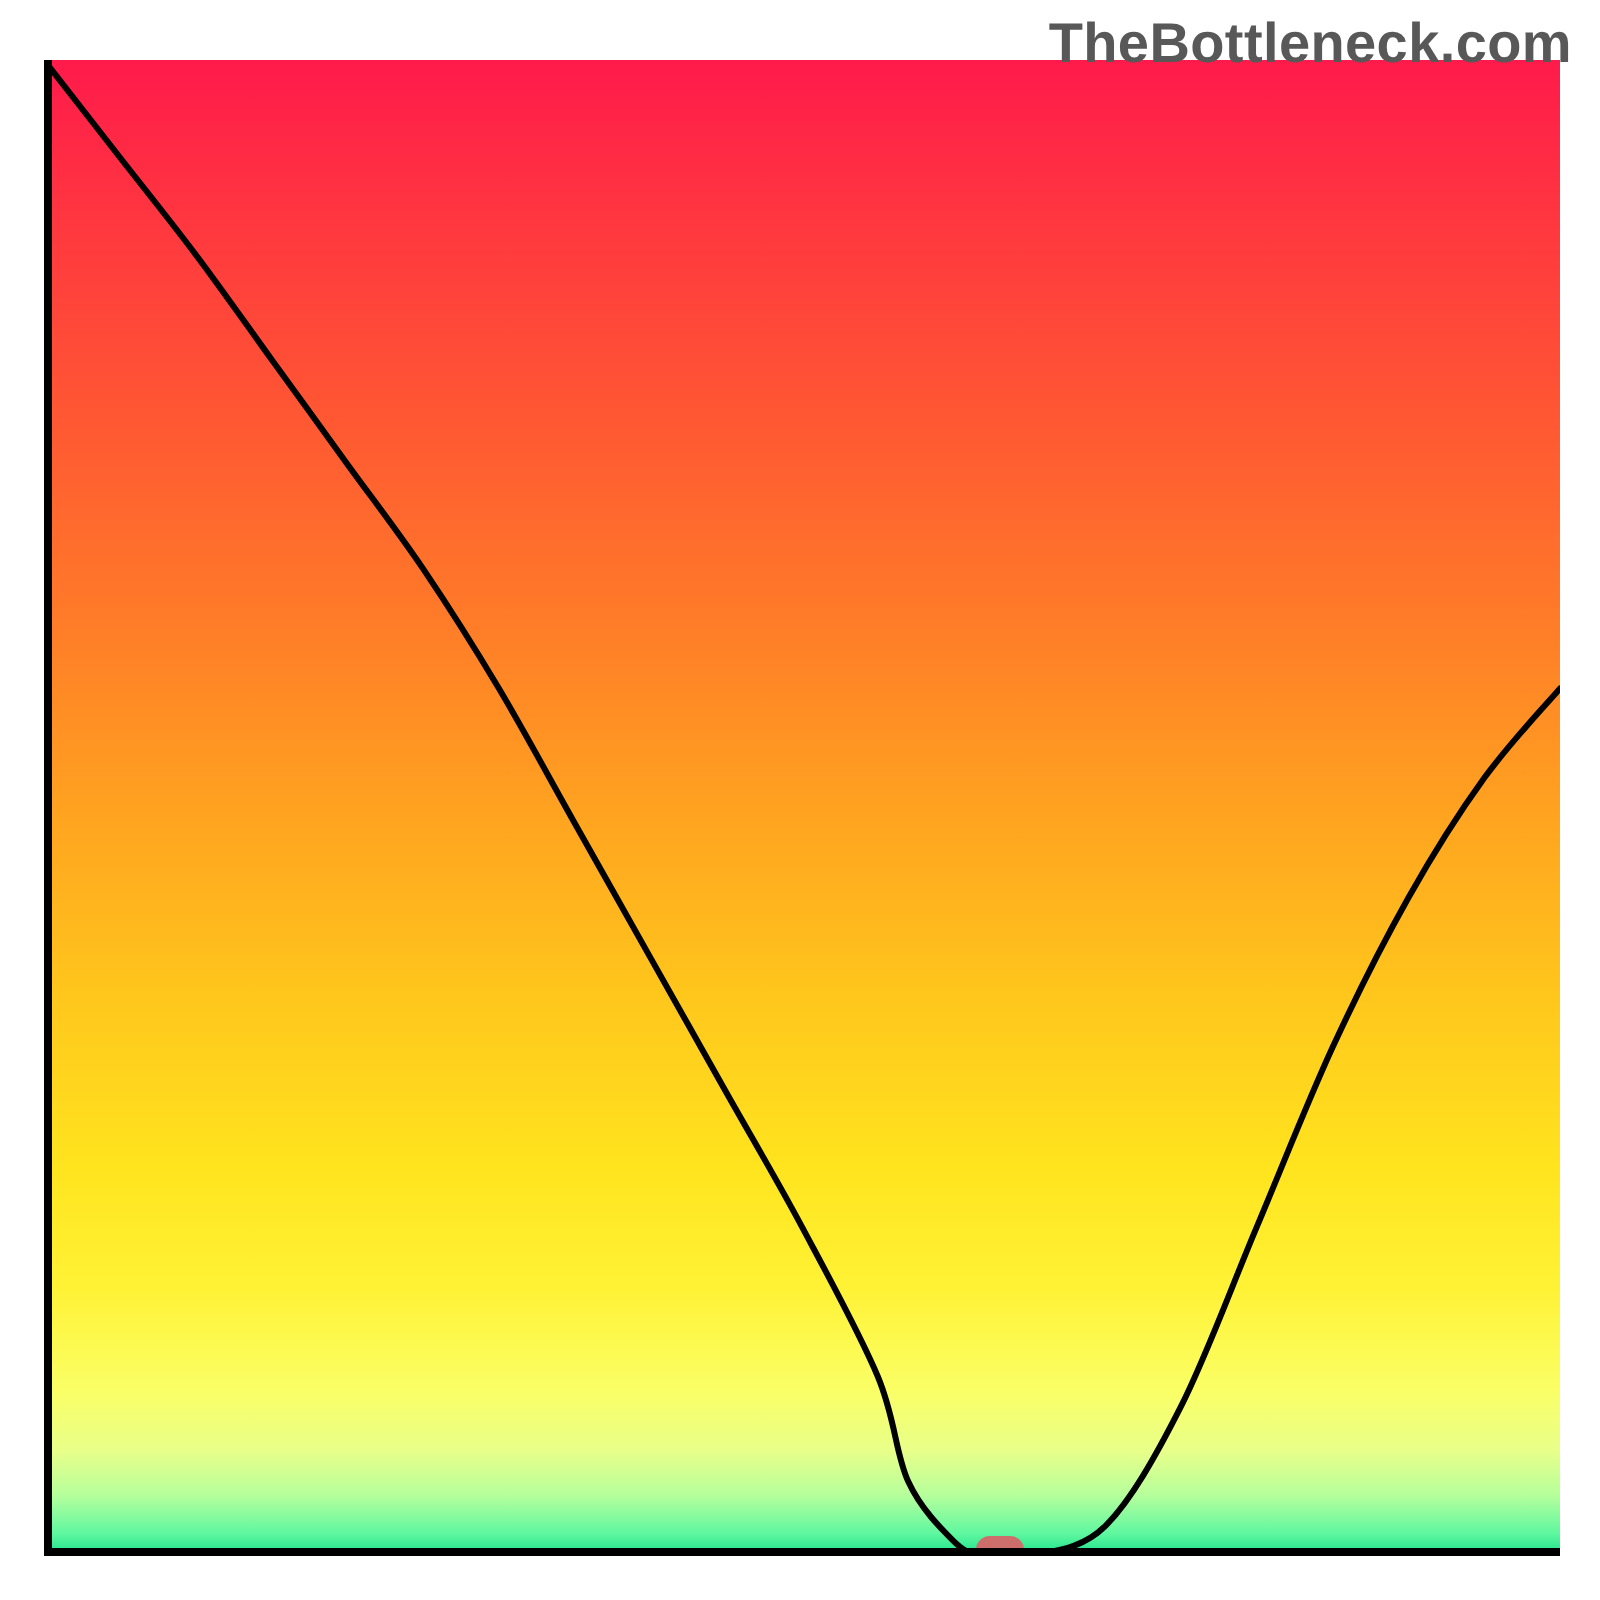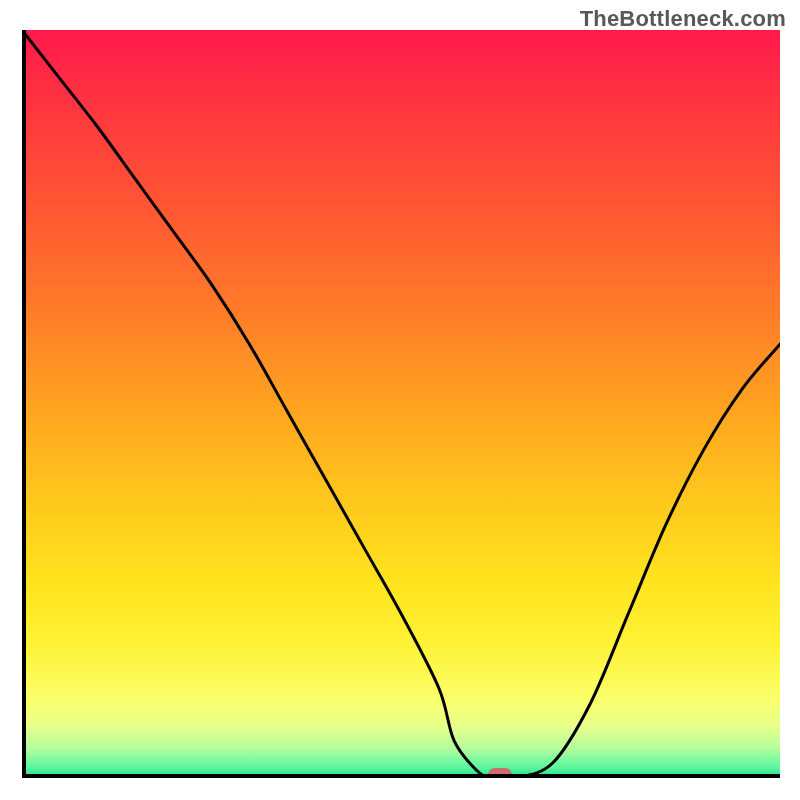--- a/index.html
+++ b/index.html
@@ -8,21 +8,21 @@
     position: relative;
     width: 800px;
     height: 800px;
     background: #fff;
   }
   .watermark {
     position: absolute;
     top: 6px;
     right: 14px;
     font-family: Arial, Helvetica, sans-serif;
-    font-size: 22px;
+    font-size: 28px;
     font-weight: 600;
     color: #585858;
     letter-spacing: 0.2px;
     z-index: 5;
   }
   .plot-area {
     position: absolute;
     left: 22px;
     top: 30px;
     width: 758px;

